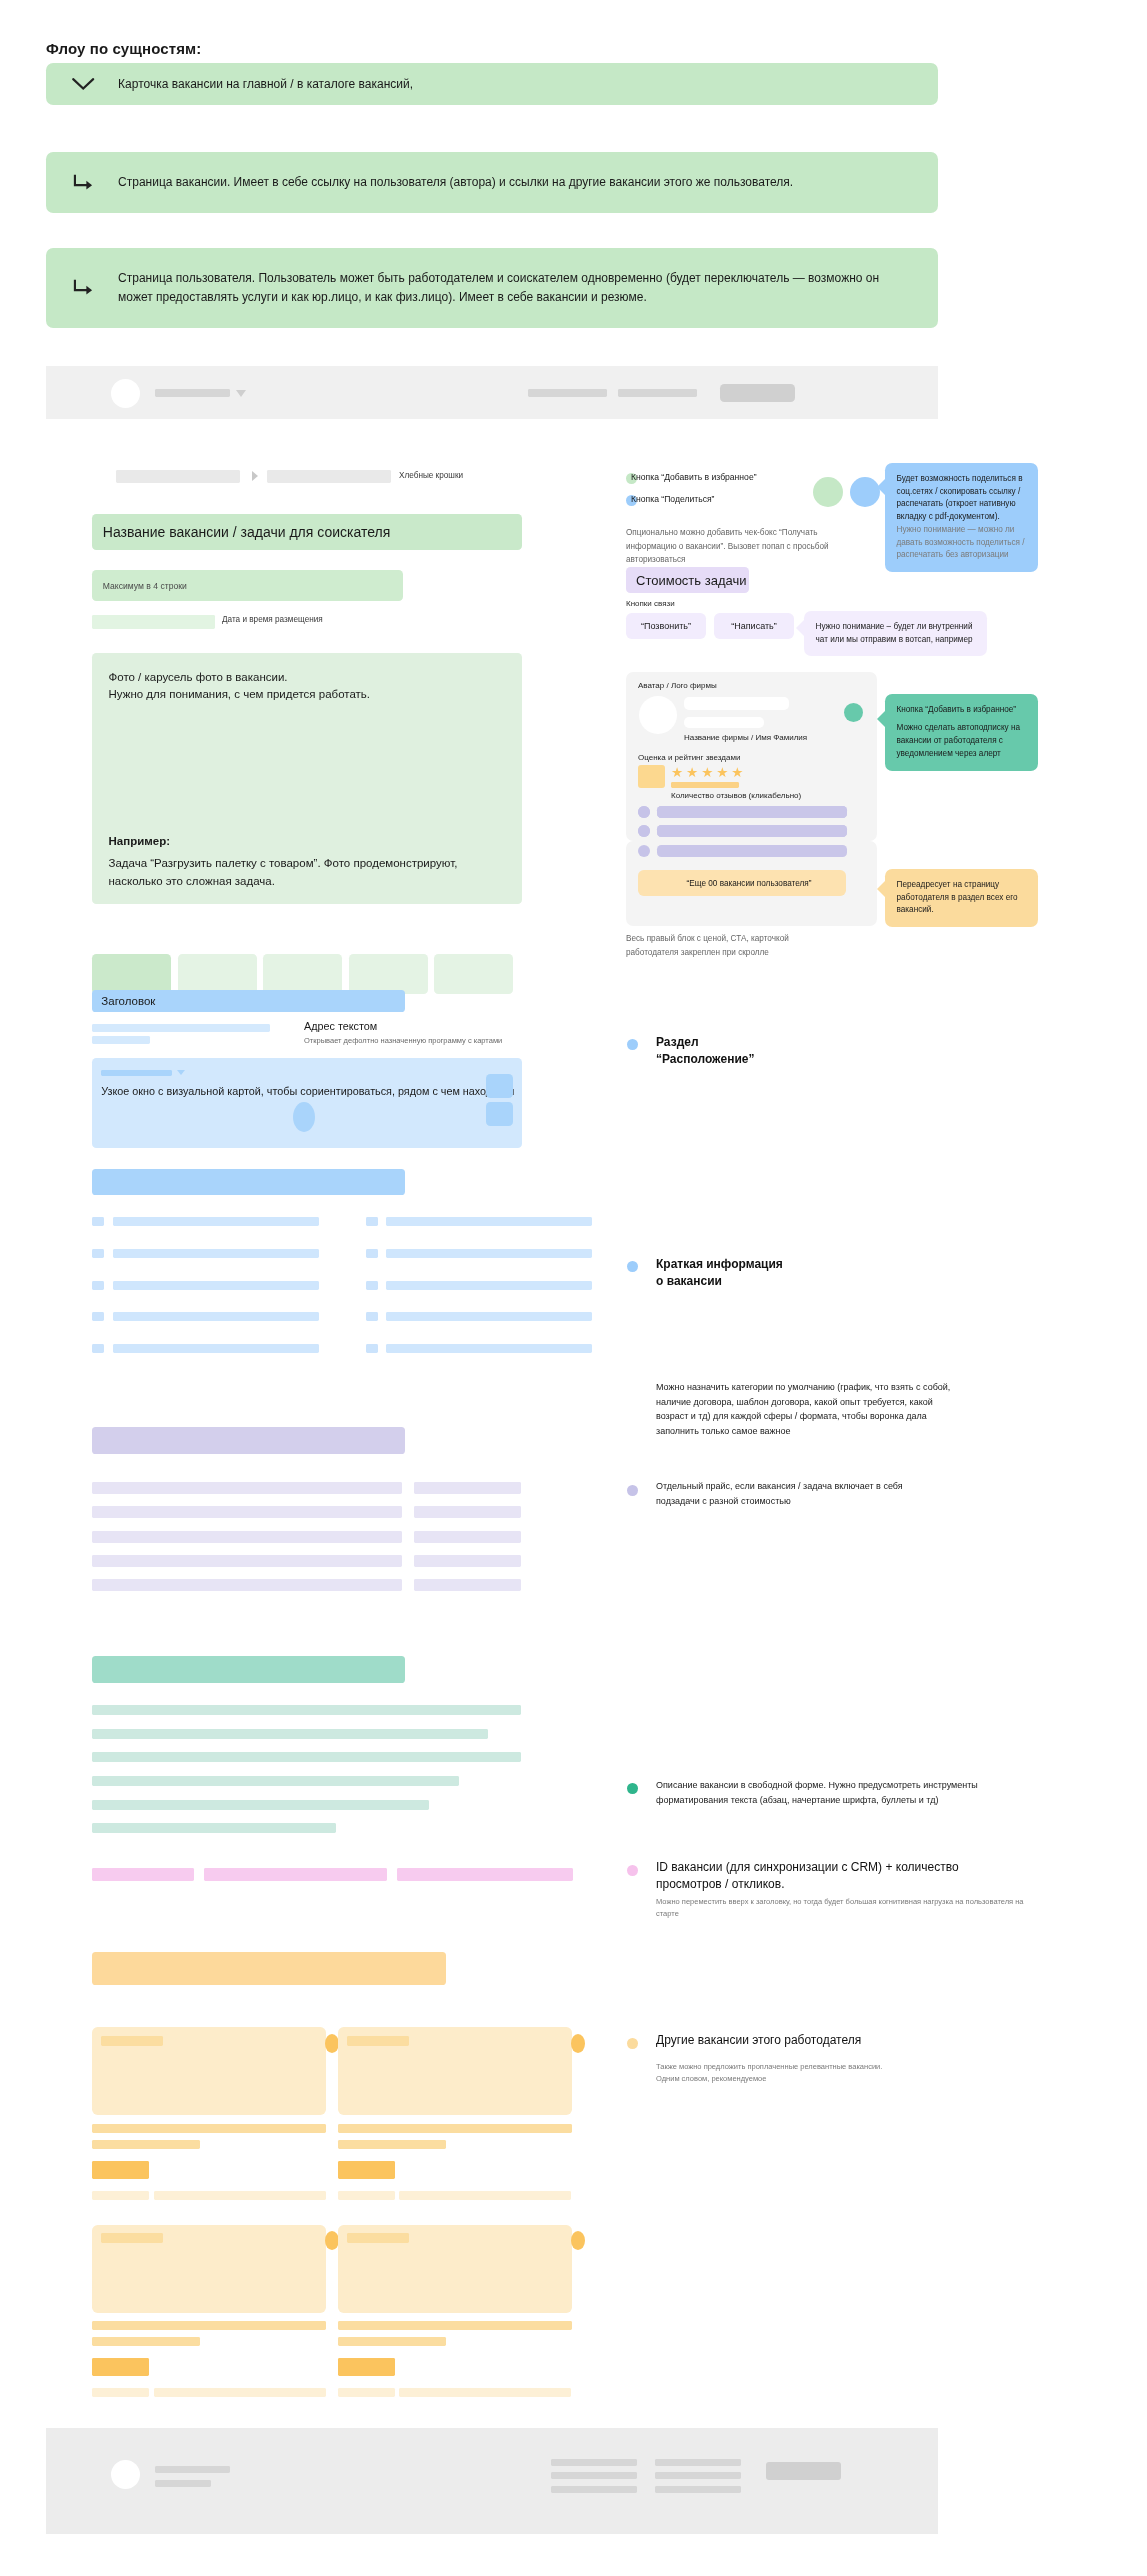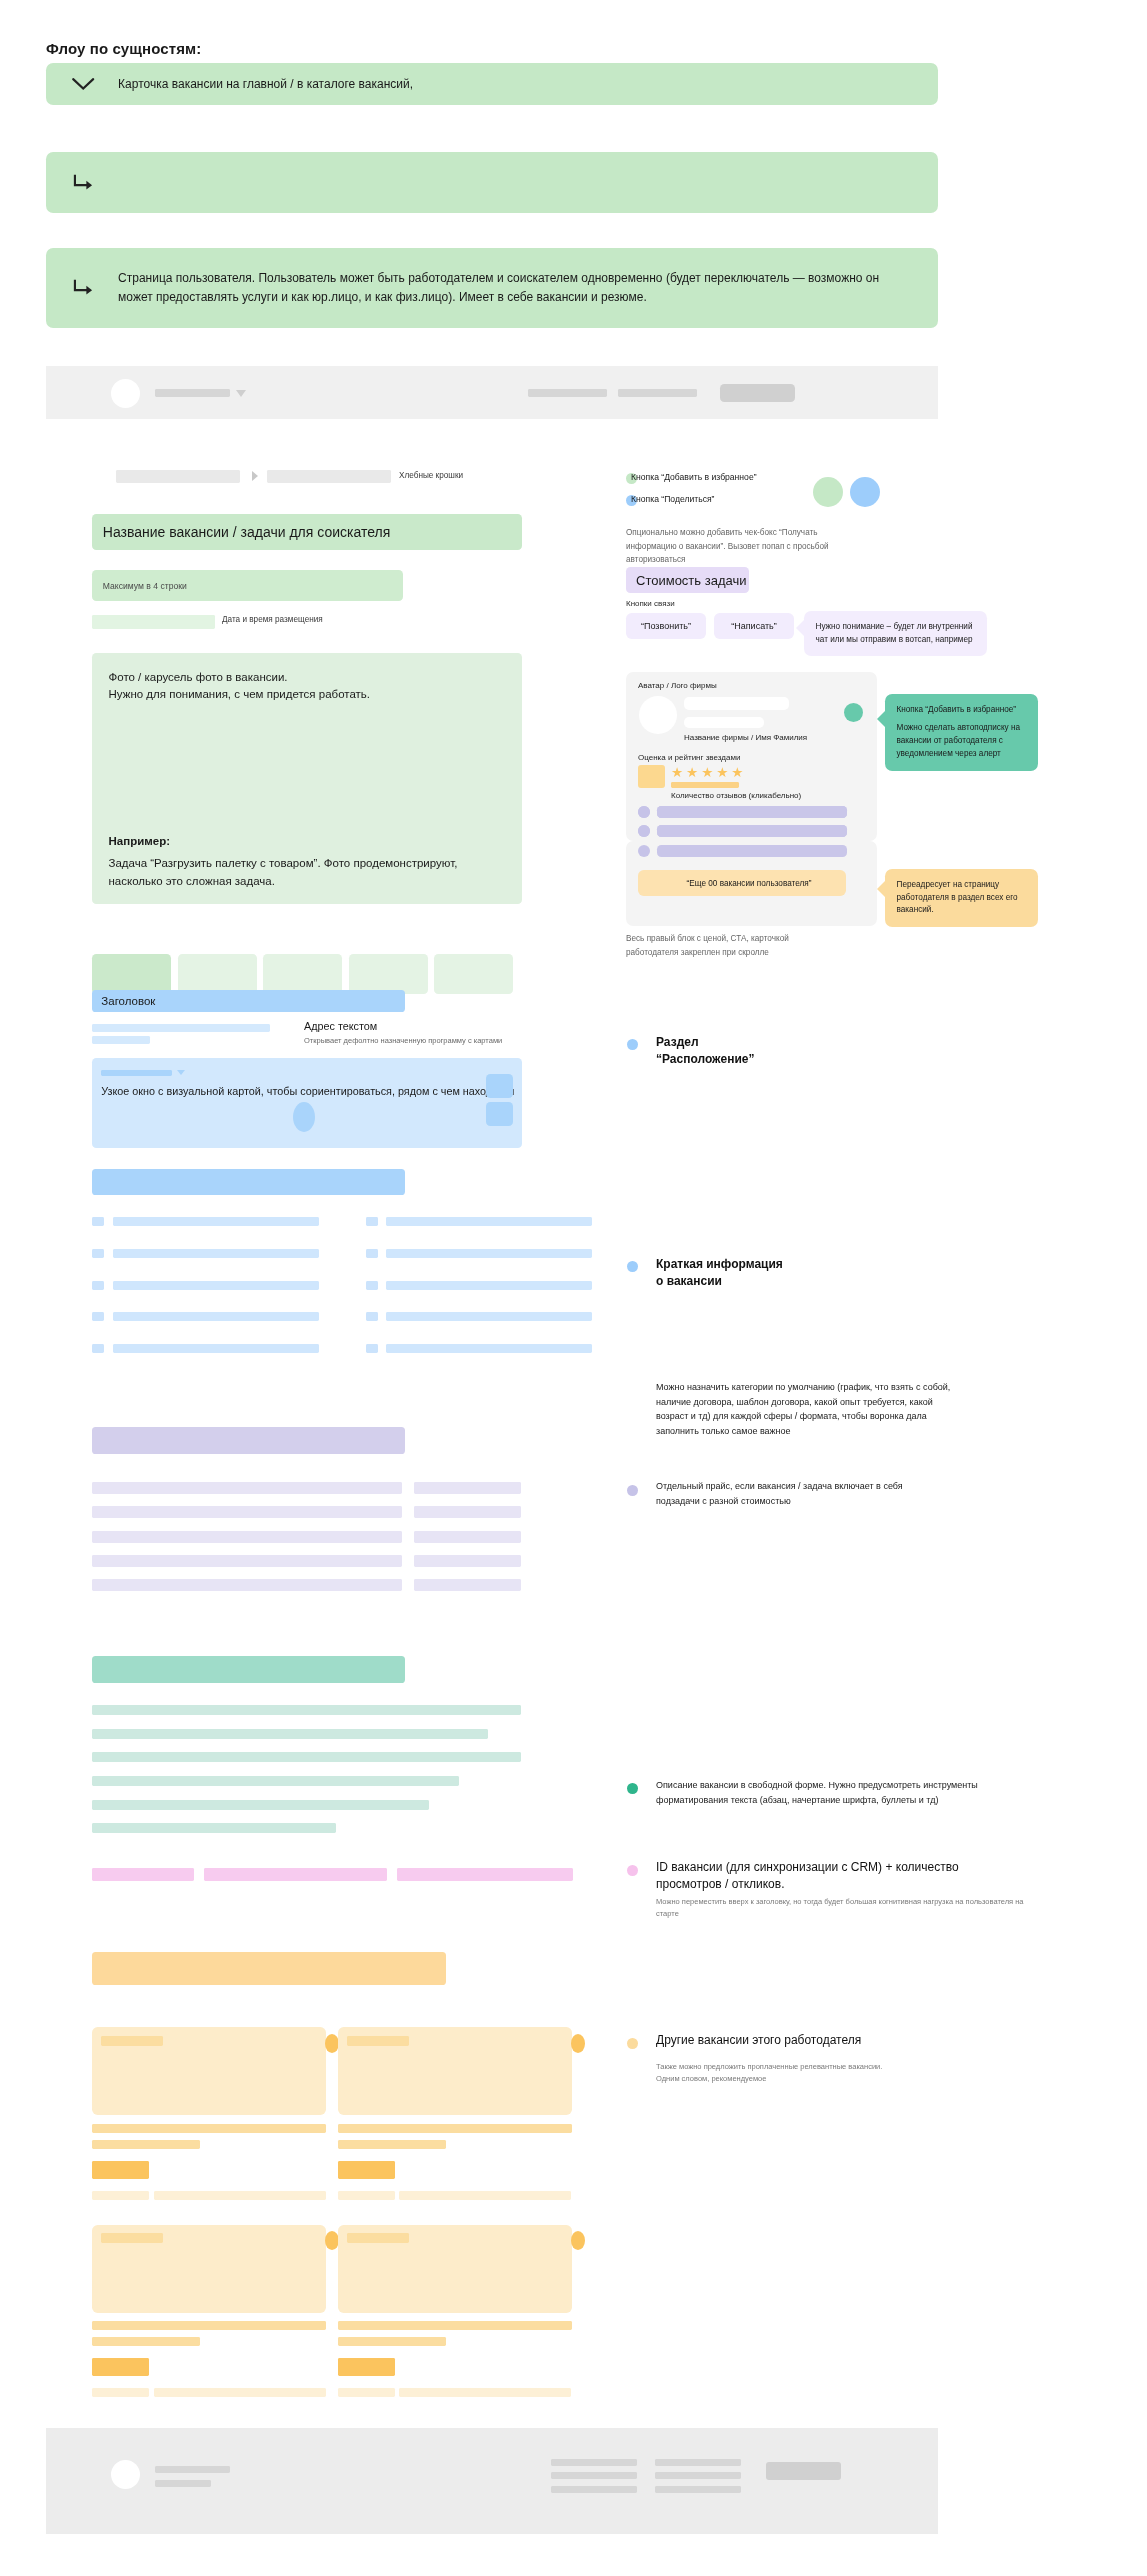--- a/index.html
+++ b/index.html
@@ -193,20 +193,21 @@
   <span class="flow-txt">Карточка вакансии на главной / в каталоге вакансий,</span>
 </div>
 
 <div class="flow-box" style="top:152px;height:61px;">
   <span class="flow-ico">
     <svg width="23" height="20" viewBox="0 0 32 28">
         <path d="M4 4 L4 17 L24 17" stroke="#222" stroke-width="3" fill="none" stroke-linecap="square"></path>
         <path d="M20 11 L28 17 L20 23 Z" fill="#222"></path>
       </svg>
   </span>
+  <span class="flow-txt" style="max-width:731px;">Страница вакансии. Имеет в себе ссылку на пользователя (автора) и ссылки на другие вакансии этого же пользователя.</span>
 </div>
 
 <div class="flow-box" style="top:248px;height:80px;">
   <span class="flow-ico">
     <svg width="23" height="20" viewBox="0 0 32 28">
         <path d="M4 4 L4 17 L24 17" stroke="#222" stroke-width="3" fill="none" stroke-linecap="square"></path>
         <path d="M20 11 L28 17 L20 23 Z" fill="#222"></path>
       </svg>
   </span>
   <span class="flow-txt" style="max-width:774px;">Страница пользователя. Пользователь может быть работодателем и соискателем одновременно (будет переключатель — возможно он может предоставлять услуги и как юр.лицо, и как физ.лицо). Имеет в себе вакансии и резюме.</span>
@@ -261,20 +262,25 @@
   <div class="r-dot" style="left:804px;top:111px;width:30px;height:30px;background:#9dcdfb;"></div>
 
   <div class="r-note" style="left:580px;top:160px;width:215px;white-space:pre-line;">Опционально можно добавить чек-бокс “Получать информацию о вакансии”. Вызовет попап с просьбой авторизоваться</div>
 
   <div class="price-chip" style="left:580px;top:201px;width:123px;height:26px;">Стоимость задачи</div>
   <div class="small-lbl" style="left:580px;top:233px;">Кнопки связи</div>
 
   <div class="cta" style="left:580px;top:247px;width:80px;height:26px;">“Позвонить”</div>
   <div class="cta" style="left:668px;top:247px;width:80px;height:26px;">“Написать”</div>
 
+  <div class="callout c-blue" style="left:839px;top:97px;width:153px;">
+    <span class="tail" style="top:16px;"></span>
+    <div class="strong">Будет возможность поделиться в соц.сетях / скопировать ссылку / распечатать (откроет нативную вкладку с pdf-документом).</div>
+    <div class="muted">Нужно понимание — можно ли давать возможность поделиться / распечатать без авторизации</div>
+  </div>
 
   <div class="callout c-lilac" style="left:758px;top:245px;width:183px;">
     <span class="tail" style="top:8.6px;"></span>
     <div class="strong">Нужно понимание – будет ли внутренний чат или мы отправим в вотсап, например</div>
   </div>
 
   <div class="emp-card" style="left:580px;top:306px;width:251px;height:169px;"></div>
   <div class="emp-lbl" style="left:592px;top:315px;">Аватар / Лого фирмы</div>
   <div class="emp-avatar" style="left:593px;top:330px;width:38px;height:38px;"></div>
   <div class="emp-bar" style="left:638px;top:331px;width:105px;height:13px;"></div>

